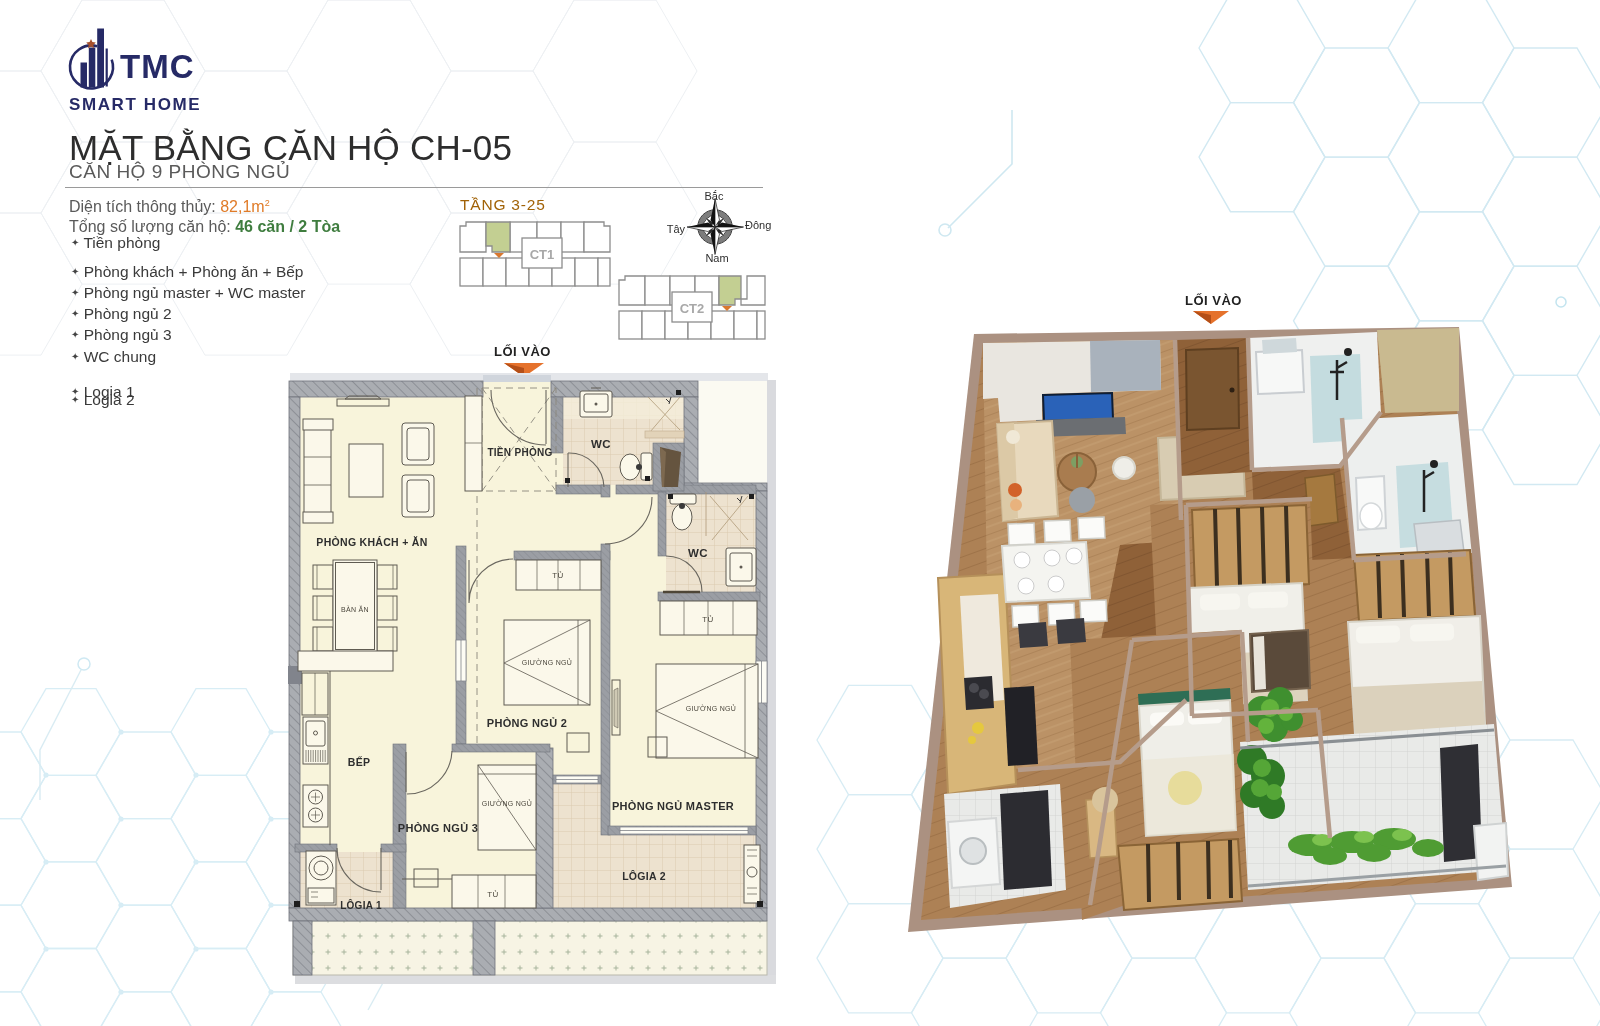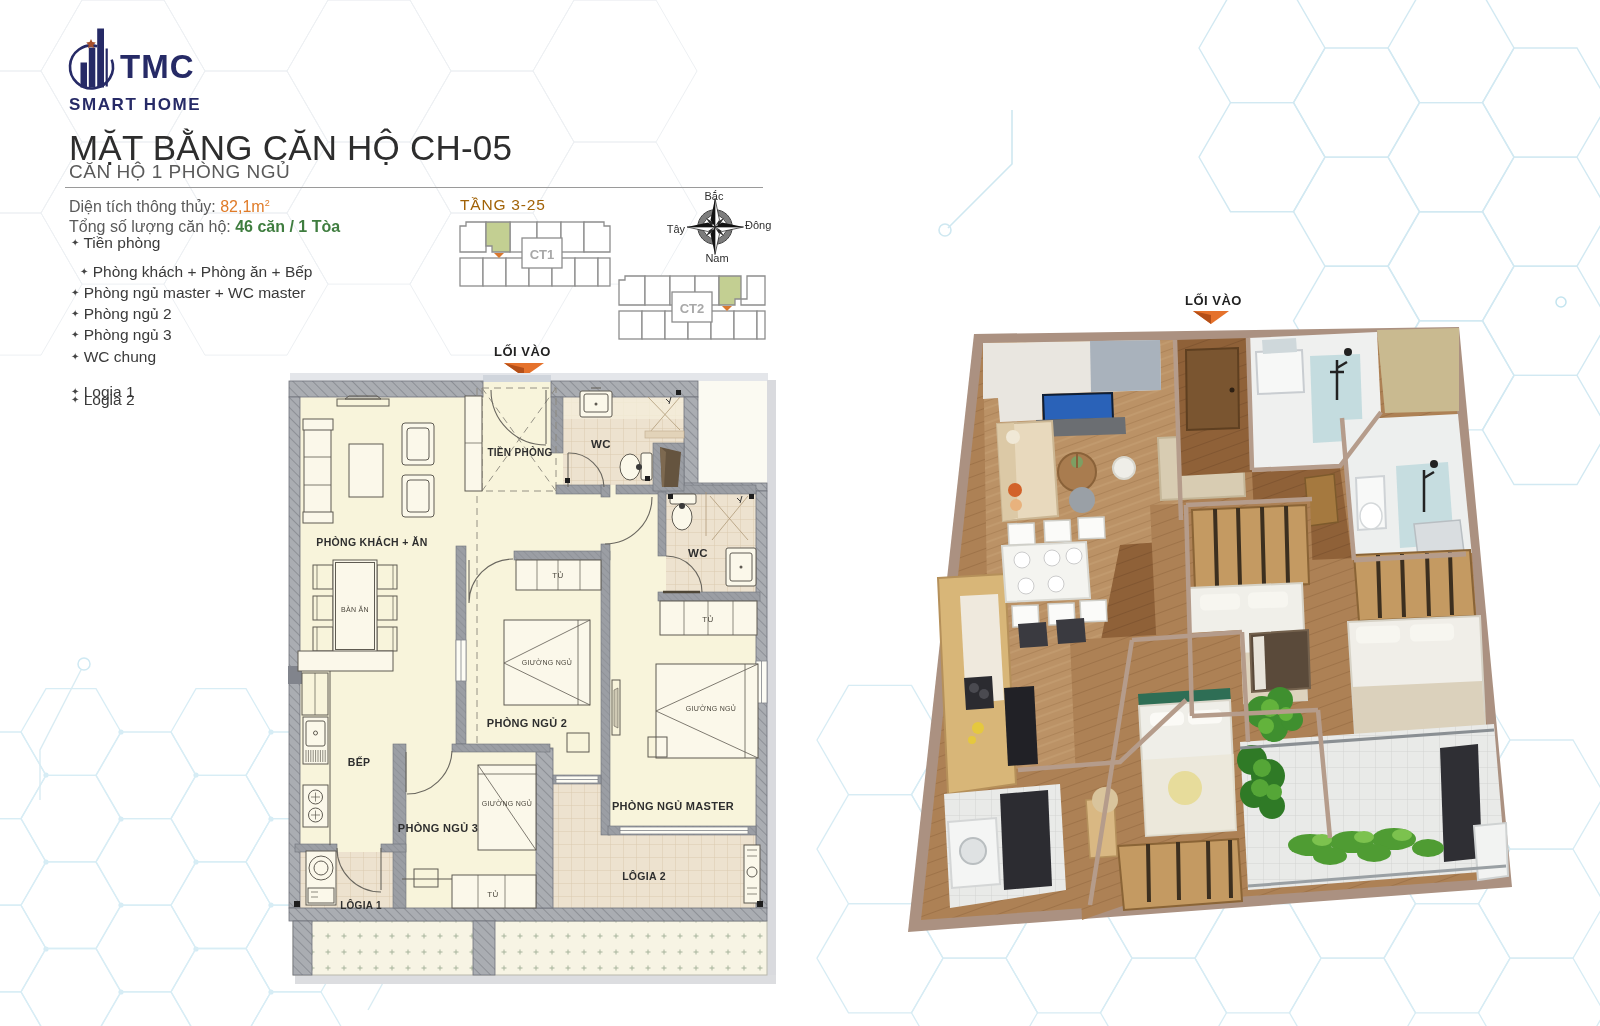--- a/index.html
+++ b/index.html
@@ -145,31 +145,31 @@
   <path d="M 91,39 L 92.4,42.1 L 95.8,42.5 L 93.3,44.9 L 94,48.2 L 91,46.6 L 88,48.2 L 88.7,44.9 L 86.2,42.5 L 89.6,42.1 Z" fill="#a5502d"></path>
 
   <text x="120" y="78" font-family="Liberation Sans, sans-serif" font-size="33" font-weight="bold" fill="#262a66" letter-spacing="1">TMC</text>
 
   <text x="69" y="110" font-family="Liberation Sans, sans-serif" font-size="17" font-weight="bold" fill="#262a66" letter-spacing="1.6">SMART HOME</text>
 </svg>
 </div>
 
 <div style="position:absolute;left:69px;top:128px;font-size:35px;font-weight:normal;color:#2d2d2d;letter-spacing:0.2px">MẶT BẰNG CĂN HỘ CH-05</div>
 
-<div style="position:absolute;left:69px;top:161px;font-size:19px;color:#5a5a5a;letter-spacing:0.5px">CĂN HỘ 1 PHÒNG NGỦ</div>
+<div style="position:absolute;left:69px;top:161px;font-size:19px;color:#5a5a5a;letter-spacing:0.5px">CĂN HỘ 9 PHÒNG NGỦ</div>
 
 <div style="position:absolute;left:65px;top:187px;width:698px;height:1px;background:#9a9a9a"></div>
 
 <div style="position:absolute;left:69px;top:198px;font-size:16px;color:#5a5a5a">Diện tích thông thủy: <span style="color:#e07b28;font-weight:normal">82,1m<sup style="font-size:9px">2</sup></span></div>
 
-<div style="position:absolute;left:69px;top:218px;font-size:16px;color:#5a5a5a">Tổng số lượng căn hộ: <span style="color:#3f7d3f;font-weight:bold">46 căn / 1 Tòa</span></div>
+<div style="position:absolute;left:69px;top:218px;font-size:16px;color:#5a5a5a">Tổng số lượng căn hộ: <span style="color:#3f7d3f;font-weight:bold">46 căn / 2 Tòa</span></div>
 
 <div style="position:absolute;left:71px;top:234px;font-size:15.5px;color:#3a3a3a"><span style="font-size:10px;vertical-align:2px;color:#444">✦</span> Tiền phòng</div>
 
-<div style="position:absolute;left:80px;top:263px;font-size:15.5px;color:#3a3a3a"><span style="font-size:10px;vertical-align:2px;color:#444">✦</span> Phòng khách + Phòng ăn + Bếp</div>
+<div style="position:absolute;left:71px;top:263px;font-size:15.5px;color:#3a3a3a"><span style="font-size:10px;vertical-align:2px;color:#444">✦</span> Phòng khách + Phòng ăn + Bếp</div>
 
 <div style="position:absolute;left:71px;top:284px;font-size:15.5px;color:#3a3a3a"><span style="font-size:10px;vertical-align:2px;color:#444">✦</span> Phòng ngủ master + WC master</div>
 
 <div style="position:absolute;left:71px;top:305px;font-size:15.5px;color:#3a3a3a"><span style="font-size:10px;vertical-align:2px;color:#444">✦</span> Phòng ngủ 2</div>
 
 <div style="position:absolute;left:71px;top:326px;font-size:15.5px;color:#3a3a3a"><span style="font-size:10px;vertical-align:2px;color:#444">✦</span> Phòng ngủ 3</div>
 
 <div style="position:absolute;left:71px;top:348px;font-size:15.5px;color:#3a3a3a"><span style="font-size:10px;vertical-align:2px;color:#444">✦</span> WC chung</div>
 
 <div style="position:absolute;left:71px;top:383px;font-size:15.5px;color:#3a3a3a"><span style="font-size:10px;vertical-align:2px;color:#444">✦</span> Logia 1</div>

